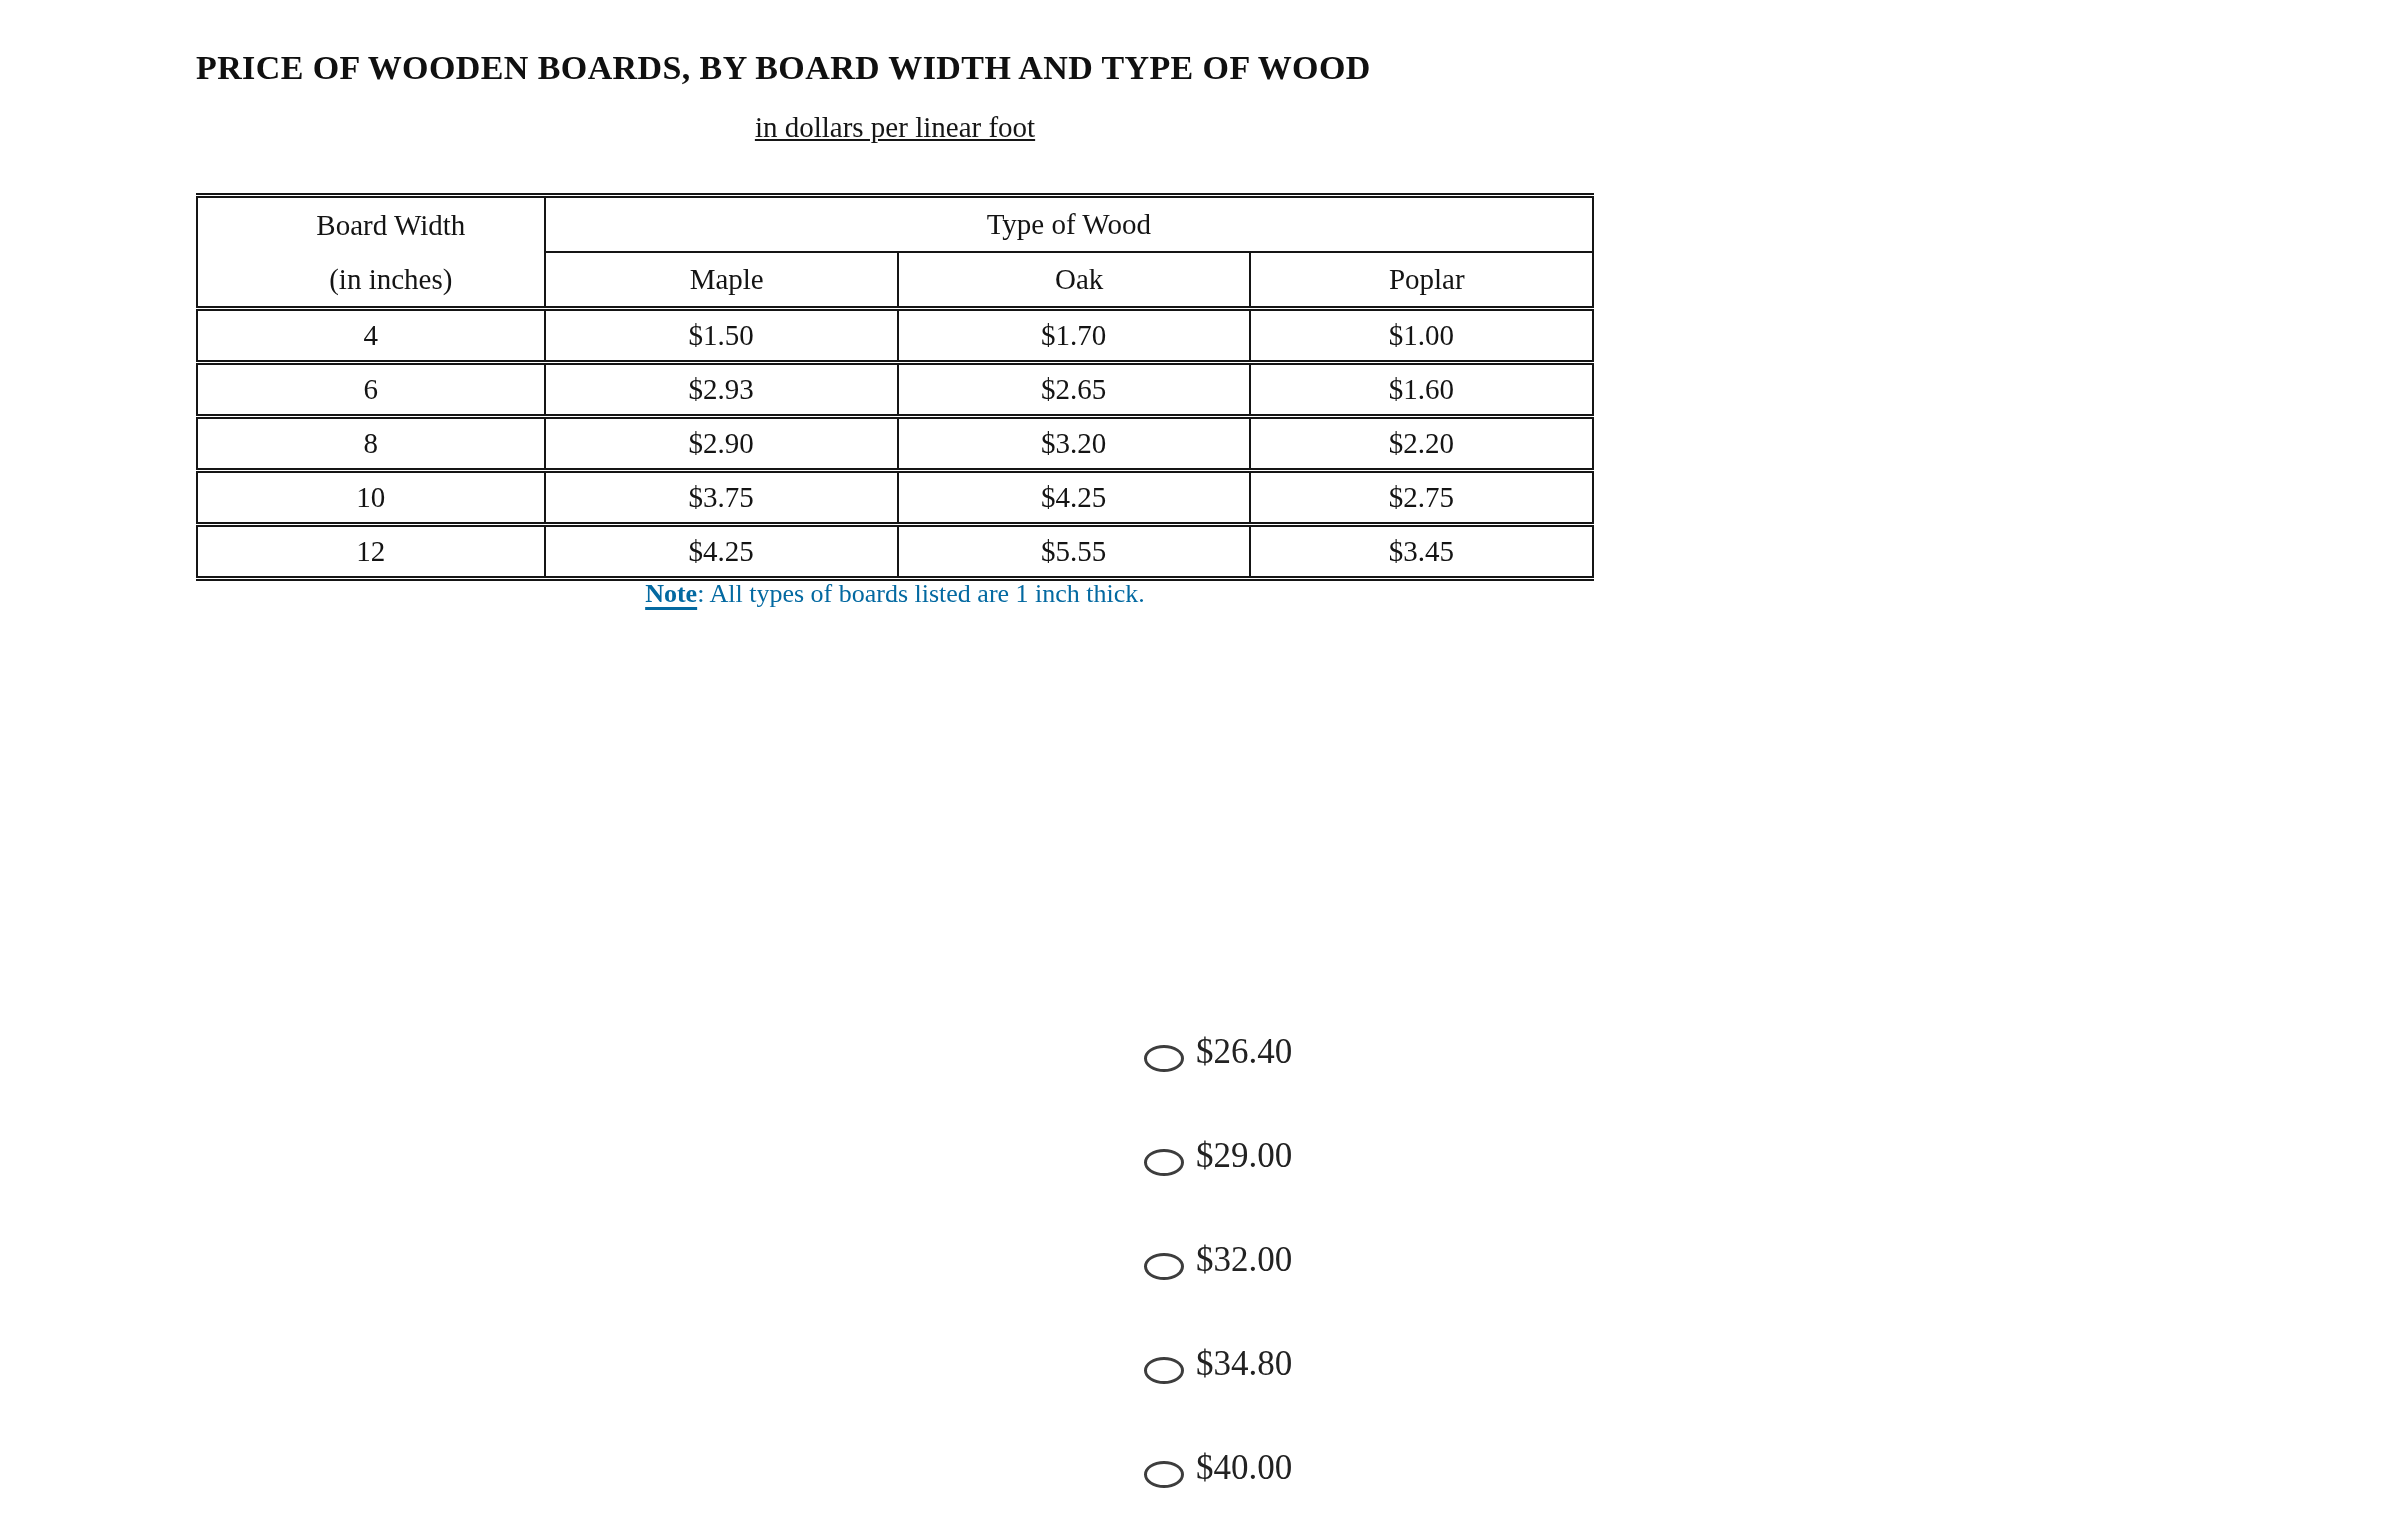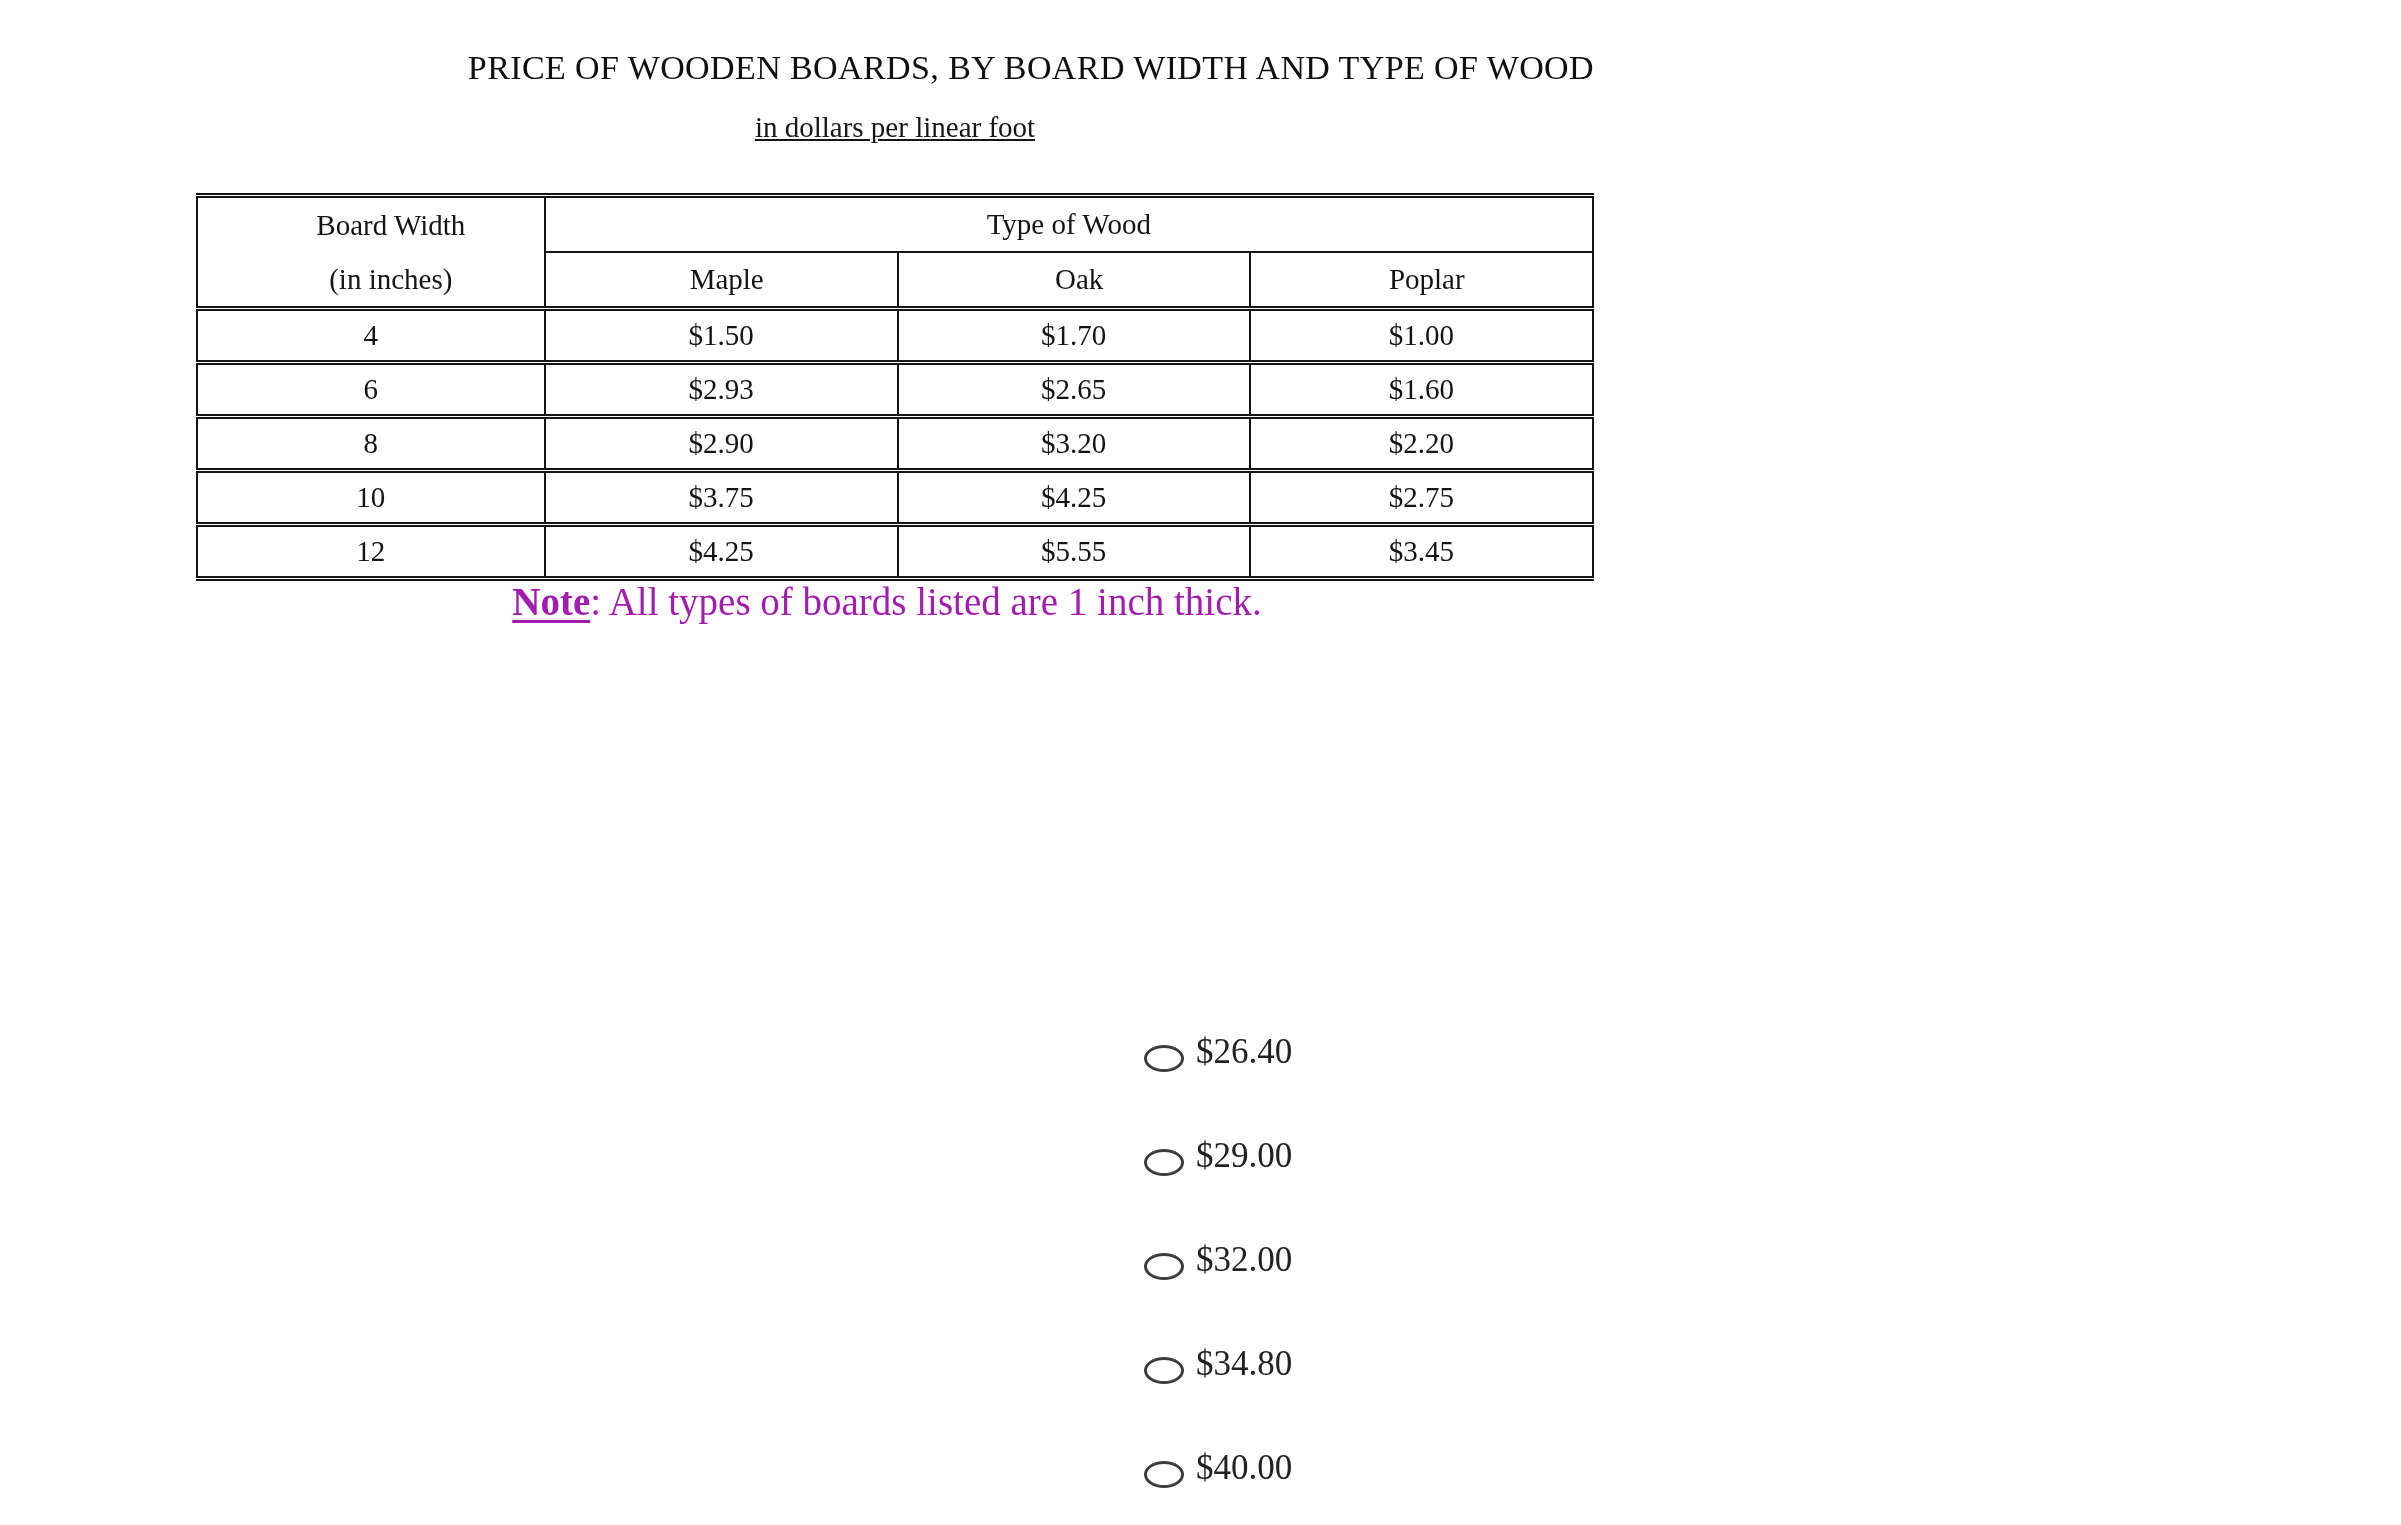--- a/index.html
+++ b/index.html
@@ -15,23 +15,23 @@
     background: #ffffff;
     overflow: hidden;
   }
 
   
   .table-title {
     position: absolute;
     left: 196px;
     top: 49px;
     width: 1398px;
-    text-align: right;
+    text-align: left;
     font-size: 34px;
-    font-weight: normal;
+    font-weight: bold;
     color: #101010;
     letter-spacing: 0.4px;
   }
   .table-subtitle {
     position: absolute;
     left: 196px;
     top: 111px;
     width: 1398px;
     text-align: center;
     font-size: 29px;
@@ -70,26 +70,26 @@
     height: 54px;
     display: flex;
     align-items: center;
     justify-content: center;
     padding-left: 40px;
   }
 
   
   .table-note {
     position: absolute;
-    left: 188px;
+    left: 196px;
     top: 579px;
     width: 1398px;
     text-align: center;
-    font-size: 39px;
-    color: #a21caf;
+    font-size: 26px;
+    color: #0369a1;
   }
   .note-label {
     font-weight: bold;
     text-decoration: underline;
     text-underline-offset: 5.3px;
     text-decoration-thickness: 3px;
   }
 
   
   .question-text {

